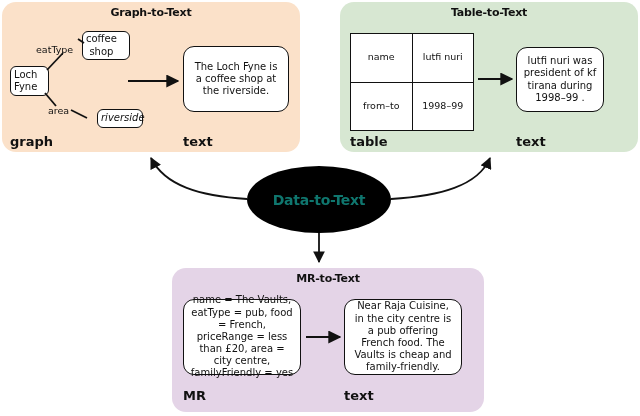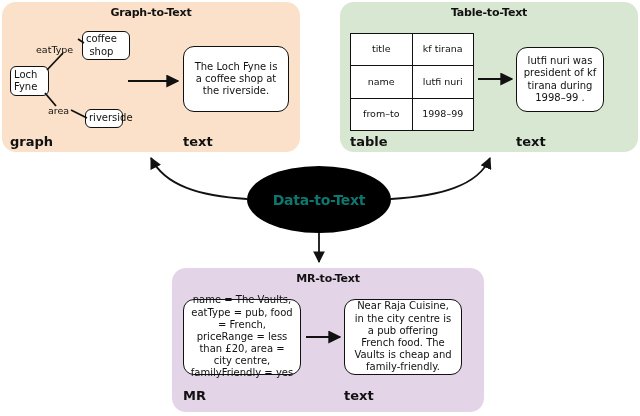--- a/index.html
+++ b/index.html
@@ -135,44 +135,40 @@
   <div class="rbox node" style="left:10px; top:66px; width:39px; height:30px;">
     <span style="white-space:pre-line;">Loch
 Fyne</span>
   </div>
 
   <div class="rbox node" style="left:82px; top:31px; width:48px; height:29px;">
     <span style="white-space:pre-line;">coffee
 shop</span>
   </div>
 
-  <div class="rbox node" style="left:85px; top:109px; width:38px; height:19px;">
+  <div class="rbox node" style="left:97px; top:109px; width:46px; height:19px;font-style:italic;">
     <span>riverside</span>
   </div>
 
   <div class="edge-label" style="left:36px; top:44px;">eatType</div>
   <div class="edge-label" style="left:48px; top:105px;text-align:right;">area</div>
 
   <div class="rbox textbox" style="left:183px; top:46px; width:106px; height:66px;">
     <span>The Loch Fyne is a coffee shop at the riverside.</span>
   </div>
 
   <div class="caption" style="left:10px; top:134px; width:120px;">graph</div>
   <div class="caption" style="left:183px; top:134px; width:106px;">text</div>
 
   <div class="panel" id="panel-table">
     <div class="panel-title">Table-to-Text</div>
   </div>
 
   <table id="kv-table">
     <tbody>
-      <tr>
-        <td>title</td>
-        <td>kf tirana</td>
-      </tr>
       <tr>
         <td>name</td>
         <td>lutfi nuri</td>
       </tr>
       <tr>
         <td>from–to</td>
         <td>1998–99</td>
       </tr>
     </tbody>
   </table>

